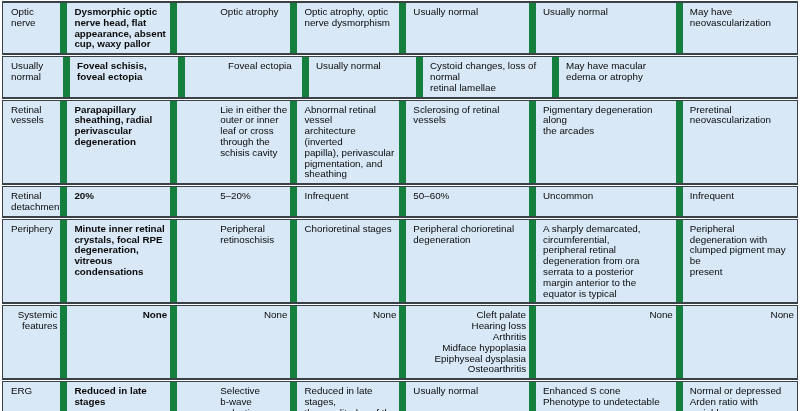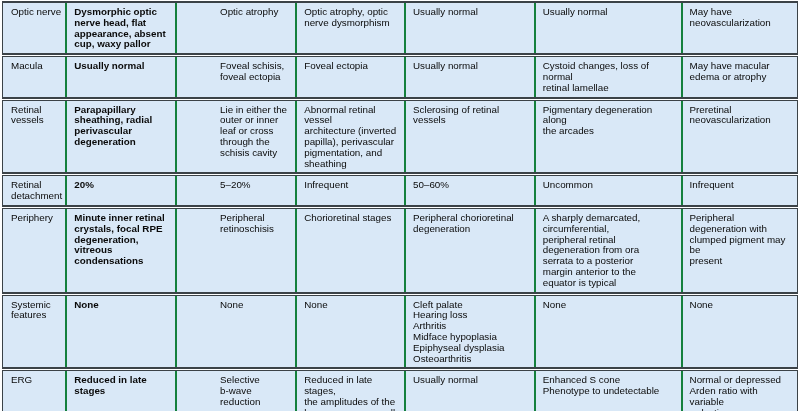--- a/index.html
+++ b/index.html
@@ -26,42 +26,42 @@
     align-items: stretch;
     background: #d9e8f7;
     border: 1px solid #3b4247;
     border-top-width: 1px;
     border-bottom-width: 2px;
     box-sizing: border-box;
     margin-bottom: 1px;
   }
   .fcell {
     box-sizing: border-box;
-    border-right: 2px solid #15803d;
+    border-right: 7px solid #15803d;
     padding: 4px 3px 3px 7px;
     font-size: 9.8px;
     line-height: 10.8px;
     color: #0a0a0a;
     white-space: pre-line;
     overflow: hidden;
   }
   .fcell:last-child { border-right: none; }
   .fcell:nth-child(1) { width: 67px;  padding-left: 8px; }
   .fcell:nth-child(2) { width: 115px; font-weight: bold; }
   .fcell:nth-child(3) { width: 88px; margin-left: 36px;  }
   .fcell:nth-child(4) { width: 114px; }
   .fcell:nth-child(5) { width: 136px; }
   .fcell:nth-child(6) { width: 154px; }
   .fcell:nth-child(7) { width: 120px; }
   .frow:nth-child(1) { min-height: 48px; }
   .frow:nth-child(2) { min-height: 33px; }
   .frow:nth-child(3) { min-height: 62px; }
   .frow:nth-child(4) { min-height: 30px; }
   .frow:nth-child(5) { min-height: 82px; }
-  .frow:nth-child(6) { min-height: 66px; }
+  .frow:nth-child(6) { min-height: 66px; text-align: right; }
   .frow:nth-child(7) { min-height: 63px; }
 </style>
 </head>
 <body>
 
 <div class="page">
   <div class="ftable" id="ftable">
       <div class="frow">
         <div class="fcell">Optic nerve</div>
         <div class="fcell">Dysmorphic optic
@@ -70,21 +70,20 @@
 cup, waxy pallor</div>
         <div class="fcell">Optic atrophy</div>
         <div class="fcell">Optic atrophy, optic
 nerve dysmorphism</div>
         <div class="fcell">Usually normal</div>
         <div class="fcell">Usually normal</div>
         <div class="fcell">May have
 neovascularization</div>
       </div>
       <div class="frow">
-        <div class="fcell">Macula</div>
         <div class="fcell">Usually normal</div>
         <div class="fcell">Foveal schisis,
 foveal ectopia</div>
         <div class="fcell">Foveal ectopia</div>
         <div class="fcell">Usually normal</div>
         <div class="fcell">Cystoid changes, loss of normal
 retinal lamellae</div>
         <div class="fcell">May have macular
 edema or atrophy</div>
       </div>

